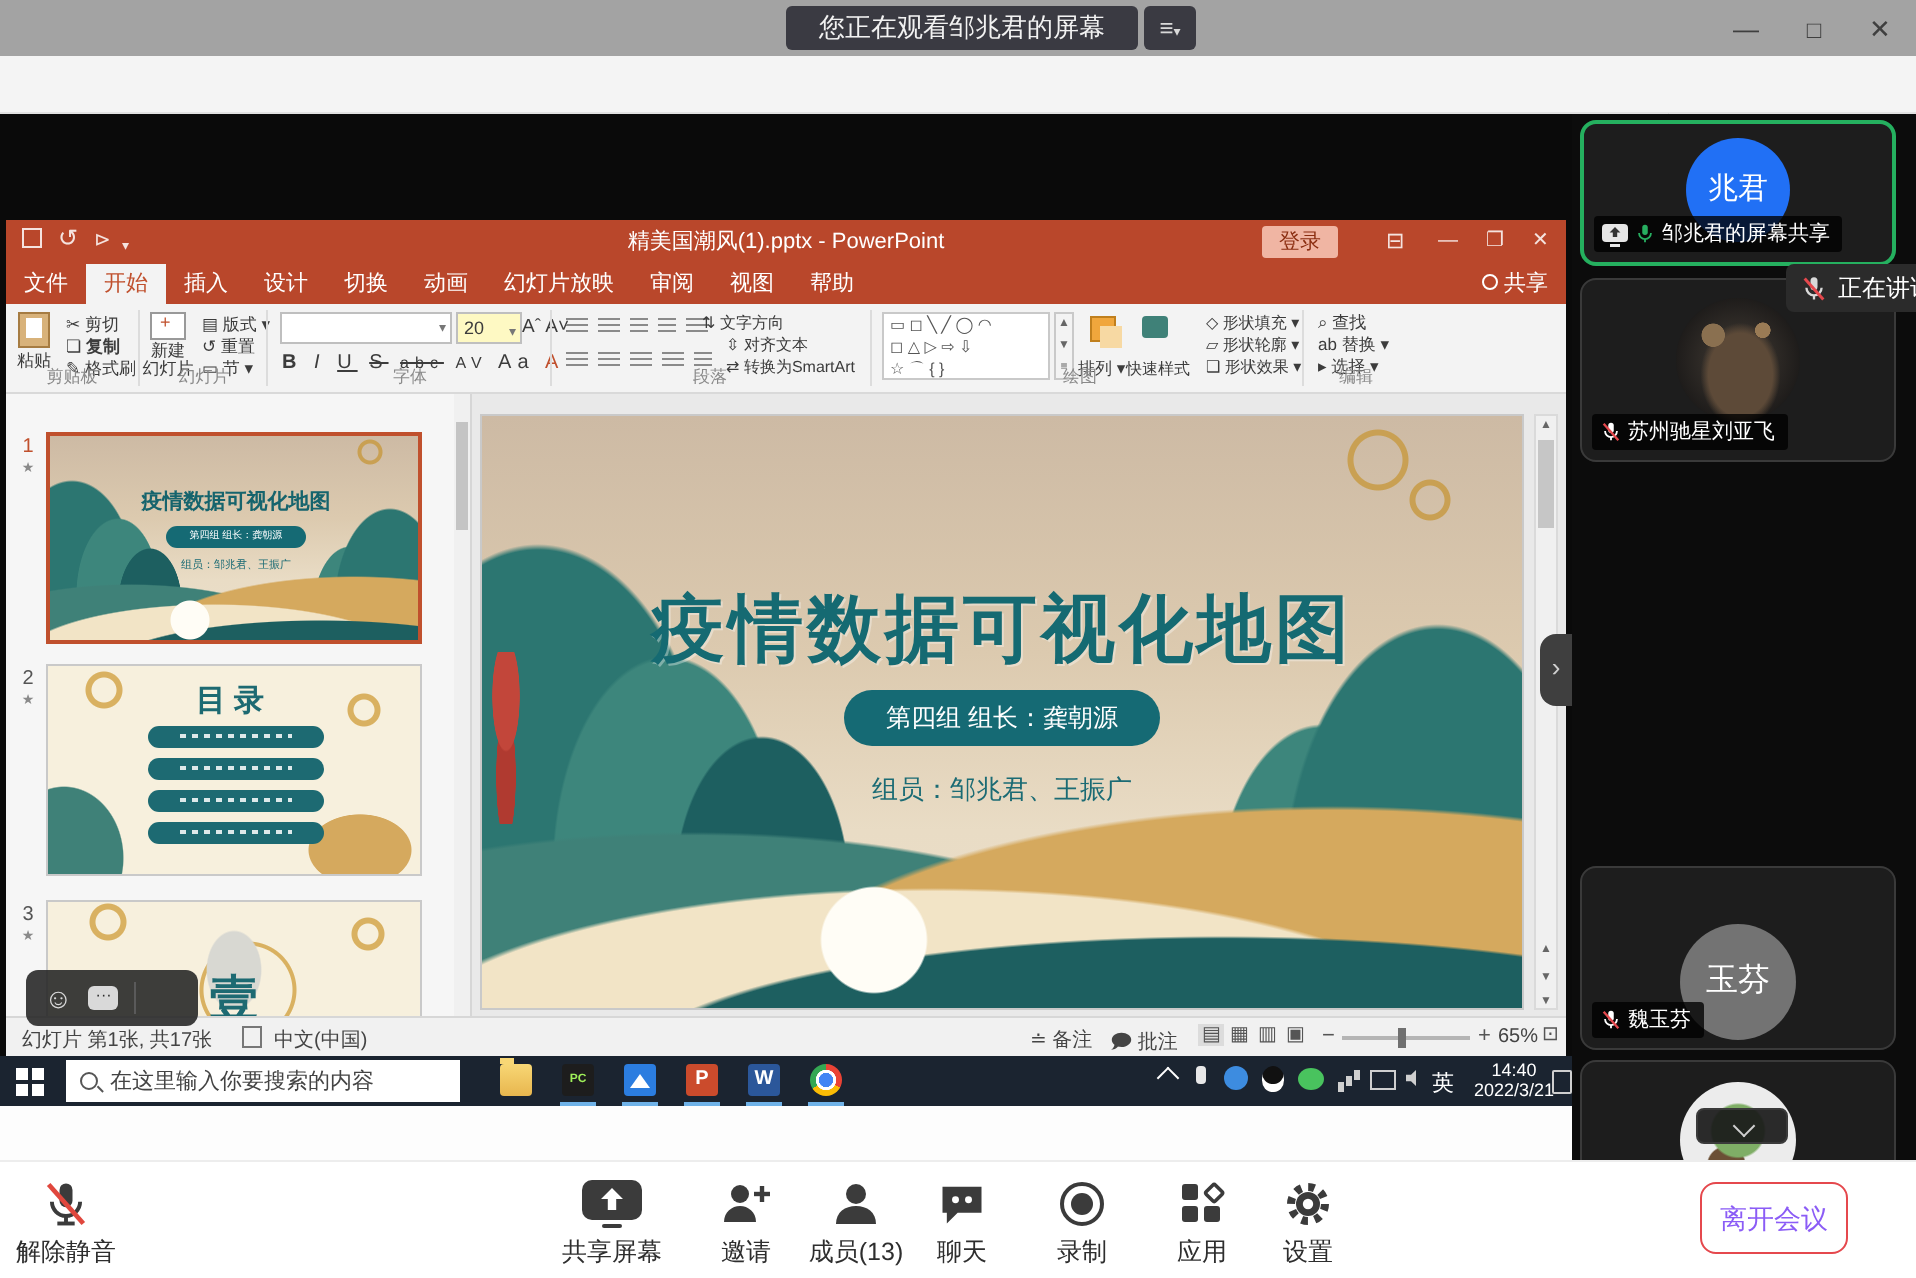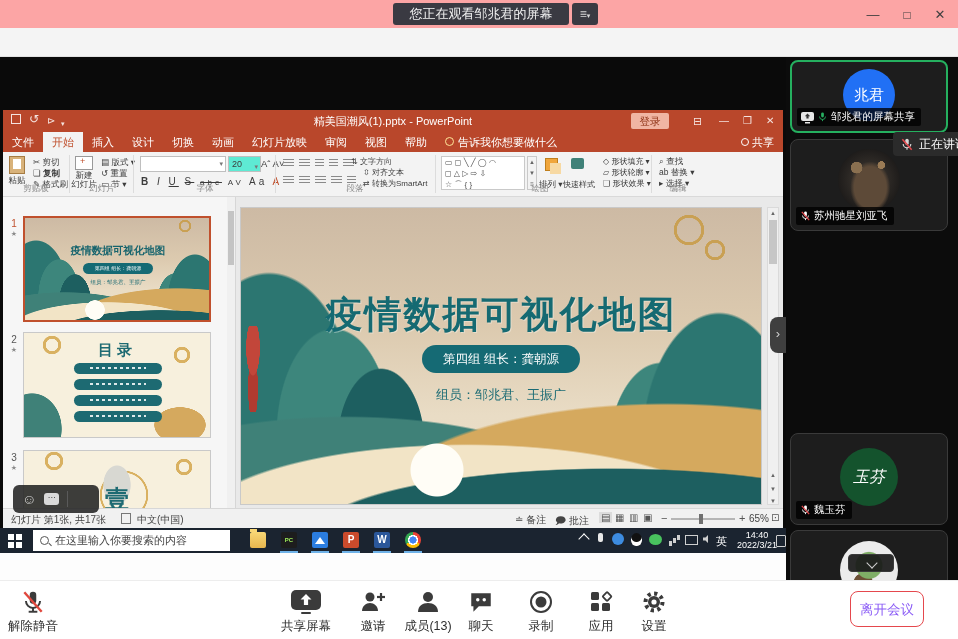--- a/index.html
+++ b/index.html
@@ -1,20 +1,20 @@
 <!DOCTYPE html>
 <html><head>
 <meta charset="utf-8">
 <style>
   html,body{margin:0;padding:0;background:#fff;}
   body{font-family:"Liberation Sans","DejaVu Sans",sans-serif;overflow:hidden;}
   #root{position:relative;width:958px;height:639px;overflow:hidden;background:#fff;}
   .abs{position:absolute;}
   
-  .top1{left:0;top:0;width:958px;height:28px;background:#fca5a5;}
+  .top1{left:0;top:0;width:958px;height:28px;background:#a3a3a3;}
   .top2{left:0;top:28px;width:958px;height:29px;background:#f4f4f4;border-bottom:1px solid #e2e2e2;box-sizing:border-box;}
   .banner{left:393px;top:3px;width:176px;height:22px;background:#3a3a42;border-radius:3px;color:#f2f2f2;font-size:13px;line-height:22px;text-align:center;}
   .banner-menu{left:572px;top:3px;width:26px;height:22px;background:#3a3a42;border-radius:3px;color:#d9d9d9;font-size:12px;line-height:22px;text-align:center;}
   .winbtn{top:6px;width:22px;height:18px;color:#3f3f3f;text-align:center;font-size:13px;line-height:18px;}
   .sqicon{top:34px;width:22px;height:22px;background:#ededed;border:1px solid #d8d8d8;border-radius:4px;box-sizing:border-box;}
   .timer{left:737px;top:33px;width:58px;height:22px;background:#fff;border:1px solid #cfcfcf;border-radius:3px;box-sizing:border-box;font-size:13px;color:#333;line-height:20px;text-align:center;}
   .viewbox{left:806px;top:33px;width:90px;height:22px;background:#fff;border:1px solid #cfcfcf;border-radius:3px;box-sizing:border-box;display:flex;align-items:center;gap:4px;padding:0 5px;font-size:12px;color:#333;}
   
   .share{left:0;top:57px;width:786px;height:496px;background:#0a0a0a;overflow:hidden;}
   .ppt{left:3px;top:53px;width:780px;height:418px;background:#f3f3f3;}
@@ -120,21 +120,20 @@
         <span class="ptab">文件</span>
         <span class="ptab active">开始</span>
         <span class="ptab">插入</span>
         <span class="ptab">设计</span>
         <span class="ptab">切换</span>
         <span class="ptab">动画</span>
         <span class="ptab">幻灯片放映</span>
         <span class="ptab">审阅</span>
         <span class="ptab">视图</span>
         <span class="ptab">帮助</span>
-        <span class="ptab"><span style="display:inline-block;width:7px;height:7px;border:1.2px solid #ffe599;border-radius:50%;margin-right:4px;"></span><span>告诉我你想要做什么</span></span>
         <span class="ptab" style="margin-left:auto;"><span style="display:inline-block;width:6px;height:6px;border:1.2px solid #fff;border-radius:50%;margin-right:3px;"></span><span>共享</span></span>
       </div>
 
       <div class="abs ribbon">
 
         <div class="abs" style="left:6px;top:4px;width:14px;height:16px;background:#d8b27a;border:1px solid #a67c42;">
             <div style="width:8px;height:10px;background:#fff;margin:2px auto;"></div>
           </div>
         <div class="rsm" style="left:3px;top:23px;width:22px;text-align:center;">粘贴</div>
         <div class="rsm" style="left:30px;top:5px;">✂ <span>剪切</span></div>
@@ -150,21 +149,21 @@
         <div class="rsm" style="left:64px;top:27px;width:34px;text-align:center;">幻灯片</div>
         <div class="rsm" style="left:98px;top:5px;">▤ <span>版式</span> ▾</div>
         <div class="rsm" style="left:98px;top:16px;">↺ <span>重置</span></div>
         <div class="rsm" style="left:98px;top:27px;">▭ <span>节</span> ▾</div>
         <div class="glabel" style="left:72px;width:54px;">幻灯片</div>
         <div class="gdiv" style="left:130px;"></div>
 
         <div class="abs" style="left:137px;top:4px;width:84px;height:14px;background:#fff;border:1px solid #bfbfbf;">
             <span style="position:absolute;right:2px;top:3px;font-size:7px;color:#777;">▾</span>
           </div>
-        <div class="abs" style="left:225px;top:4px;width:28px;height:14px;background:#5eead4;border:1px solid #bfbfbf;font-size:9px;line-height:14px;padding-left:3px;"><span>20</span><span style="position:absolute;right:2px;top:3px;font-size:7px;color:#777;">▾</span></div>
+        <div class="abs" style="left:225px;top:4px;width:28px;height:14px;background:#fef9c3;border:1px solid #bfbfbf;font-size:9px;line-height:14px;padding-left:3px;"><span>20</span><span style="position:absolute;right:2px;top:3px;font-size:7px;color:#777;">▾</span></div>
         <div class="rsm" style="left:258px;top:6px;font-size:9.5px;">Aˆ A˅</div>
         <div class="rsm" style="left:138px;top:24px;font-size:10px;letter-spacing:3px;"><b>B</b> <i>I</i> <u>U</u> <span style="text-decoration:line-through;">S</span> <span style="text-decoration:line-through;font-size:8px;">abc</span> <span style="font-size:8px;">AV</span> Aa <span style="color:#c0502d;">A</span></div>
         <div class="glabel" style="left:175px;width:54px;">字体</div>
         <div class="gdiv" style="left:272px;"></div>
 
         <div class="abs mini-lines" style="left:280px;top:7px;"></div>
         <div class="abs mini-lines" style="left:296px;top:7px;"></div>
         <div class="abs mini-lines" style="left:312px;top:7px;width:9px;"></div>
         <div class="abs mini-lines" style="left:326px;top:7px;width:9px;"></div>
         <div class="abs mini-lines" style="left:340px;top:7px;"></div>
@@ -391,21 +390,21 @@
             <path d="M5.5 11a6.5 6.5 0 0 0 13 0" fill="none" stroke="#27ae60" stroke-width="2"></path>
             <line x1="12" y1="17.5" x2="12" y2="21" stroke="#27ae60" stroke-width="2"></line>
           </svg>
         <span>邹兆君的屏幕共享</span>
       </div>
     </div>
 
 
 
     <div class="tile" style="top:376px;height:92px;">
-      <div class="av" style="top:14px;width:58px;height:58px;background:#14532d;font-size:16px;line-height:58px;font-style:italic;">玉芬</div>
+      <div class="av" style="top:28px;width:58px;height:58px;background:#737373;font-size:16px;line-height:58px;">玉芬</div>
       <div class="chip">
         <svg width="11" height="12" viewBox="0 0 24 24">
             <rect x="9" y="2" width="6" height="11" rx="3" fill="#fff"></rect>
             <path d="M5.5 11a6.5 6.5 0 0 0 13 0" fill="none" stroke="#fff" stroke-width="2"></path>
             <line x1="12" y1="17.5" x2="12" y2="21" stroke="#fff" stroke-width="2"></line>
             <line x1="4" y1="3" x2="20" y2="21" stroke="#e5484d" stroke-width="2.6"></line>
           </svg>
         <span>魏玉芬</span>
       </div>
     </div>

